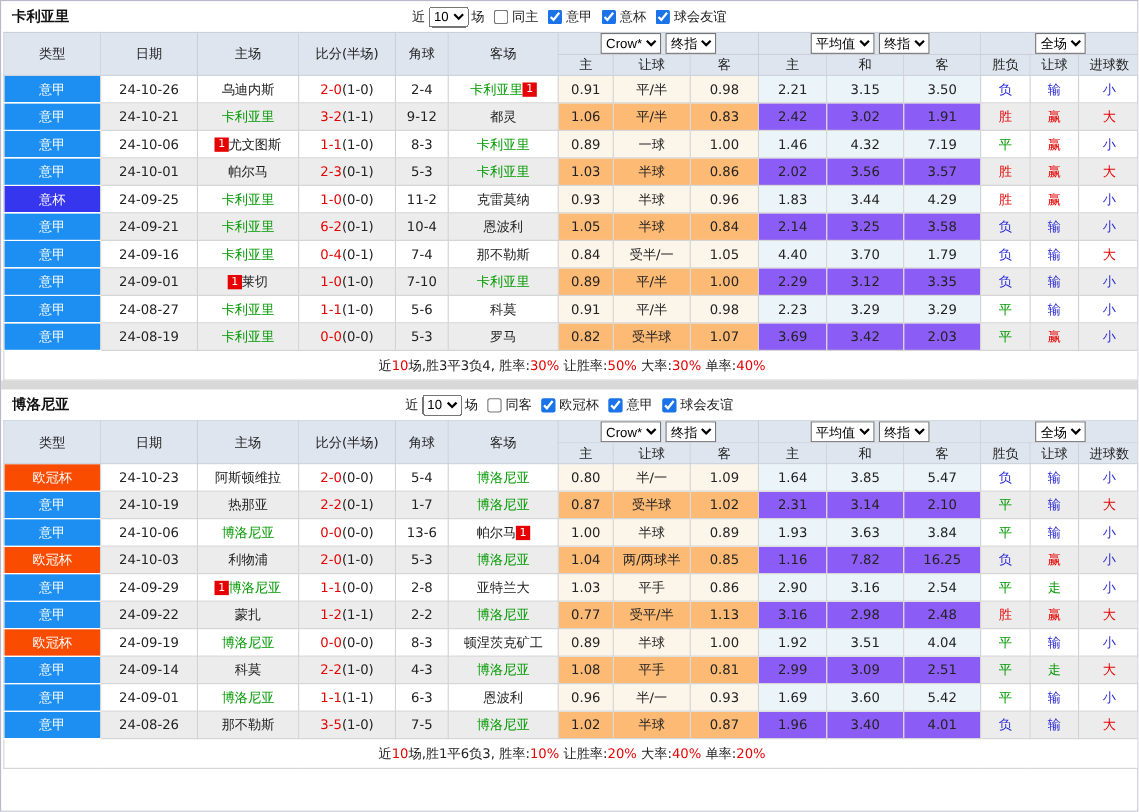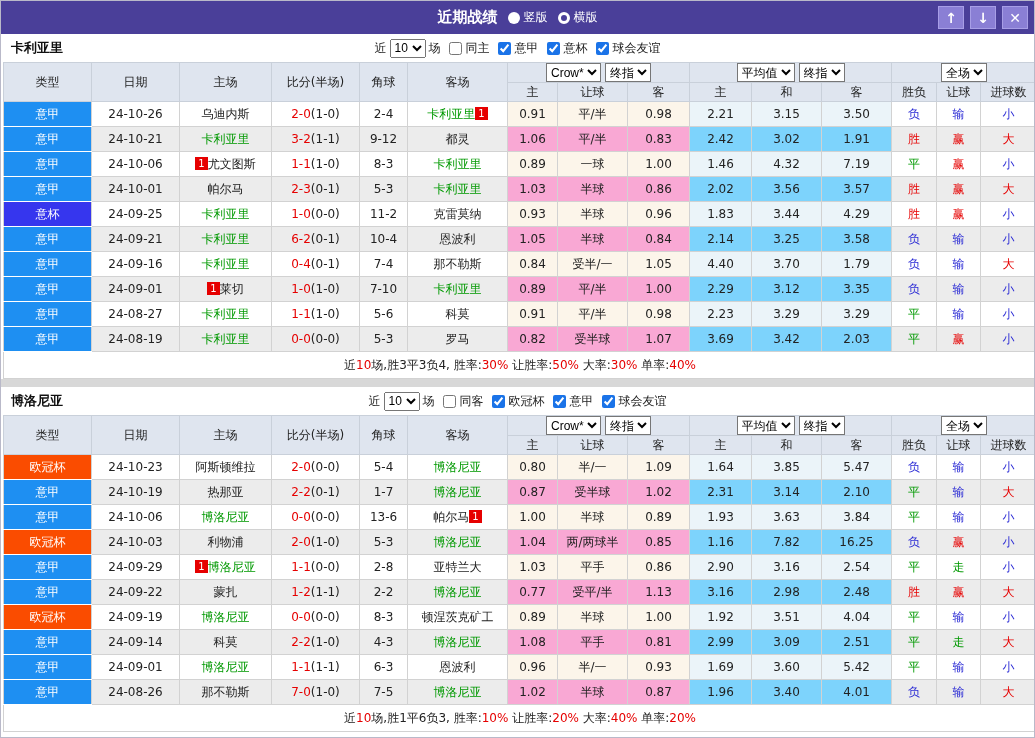--- a/index.html
+++ b/index.html
@@ -23,59 +23,35 @@
   .filter select { font-size:12px; height:19px; }
   .filter input[type=checkbox] { width:13px; height:13px; accent-color:#1a73e8; margin:0 1px 0 5px; }
   .filter .cb-label { margin-right:0; }
   table { border-collapse:collapse; table-layout:fixed; width:1031px; }
   th, td { border:1px solid #d2d2d2; text-align:center; padding:0; overflow:hidden; white-space:nowrap; }
   thead th { background:#dfe5ef; border-color:#c9d0da; font-weight:normal; font-size:12px; height:19px; }
   thead select { font-size:12px; height:19px; margin:0 2px; background:#fff; }
   tbody td { height:25px; font-size:12px; }
   tr.even td { background:#ececec; }
   td.tint-odds { background:#fcf5ea; }
-  tr.even td.tint-odds { background:#f9a8d4;margin-left:28px; }
+  tr.even td.tint-odds { background:#fdba74;margin-left:28px; }
   td.tint-avg { background:#ebf4f9; }
-  tr.even td.tint-avg { background:#7dd3fc; }
+  tr.even td.tint-avg { background:#8b5cf6; }
   td.league-cell { color:#fff; border-color:#fff #d2d2d2; }
   .team-green { color:#009900; }
   .card-badge { display:inline-block; background:#e60000; color:#fff; font-size:10px; line-height:13px; padding:0 3px; vertical-align:1px; }
   .score-ft { color:#e60000; }
   .summary-row td { height:27px; background:#fff; font-size:12px; }
   .summary-red { color:#e60000; }
   .section-sep { height:8px; background:#d8d8d8; margin:0 -2px; }
 </style>
 </head>
 <body>
 
 <div class="window">
-  <div class="titlebar">
-    <div class="title-center">
-      <span class="title-text">近期战绩</span>
-      <span class="radio-opt">
-        <span class="radio-dot on"></span>
-        <span>竖版</span>
-      </span>
-      <span class="radio-opt">
-        <span class="radio-dot off"></span>
-        <span>横版</span>
-      </span>
-    </div>
-    <div class="tb-buttons">
-      <div class="tb-btn">
-          <span>↑</span>
-        </div>
-      <div class="tb-btn">
-          <span>↓</span>
-        </div>
-      <div class="tb-btn">
-          <span>✕</span>
-        </div>
-    </div>
-  </div>
   <div class="content" id="sections">
       <div class="section-head">
         <span class="team-name">卡利亚里</span>
         <div class="filter">
           <span>近</span>
           <select><option>10</option></select>
           <span>场</span>
           <input type="checkbox" style="">
           <span class="cb-label">同主</span>
           <input type="checkbox" checked="" style="">
@@ -514,21 +490,21 @@
             <td class="tint-avg">3.60</td>
             <td class="tint-avg">5.42</td>
             <td style="color:#009900">平</td>
             <td style="color:#2b2bd5">输</td>
             <td style="color:#2b2bd5">小</td>
           </tr>
           <tr class="even">
             <td class="league-cell" style="background:#1e8ff2">意甲</td>
             <td>24-08-26</td>
             <td><span class="">那不勒斯</span></td>
-            <td><span class="score-ft">7-0</span><span>(1-0)</span></td>
+            <td><span class="score-ft">3-5</span><span>(1-0)</span></td>
             <td>7-5</td>
             <td><span class="team-green">博洛尼亚</span></td>
             <td class="tint-odds">1.02</td>
             <td class="tint-odds">半球</td>
             <td class="tint-odds">0.87</td>
             <td class="tint-avg">1.96</td>
             <td class="tint-avg">3.40</td>
             <td class="tint-avg">4.01</td>
             <td style="color:#2b2bd5">负</td>
             <td style="color:#2b2bd5">输</td>

